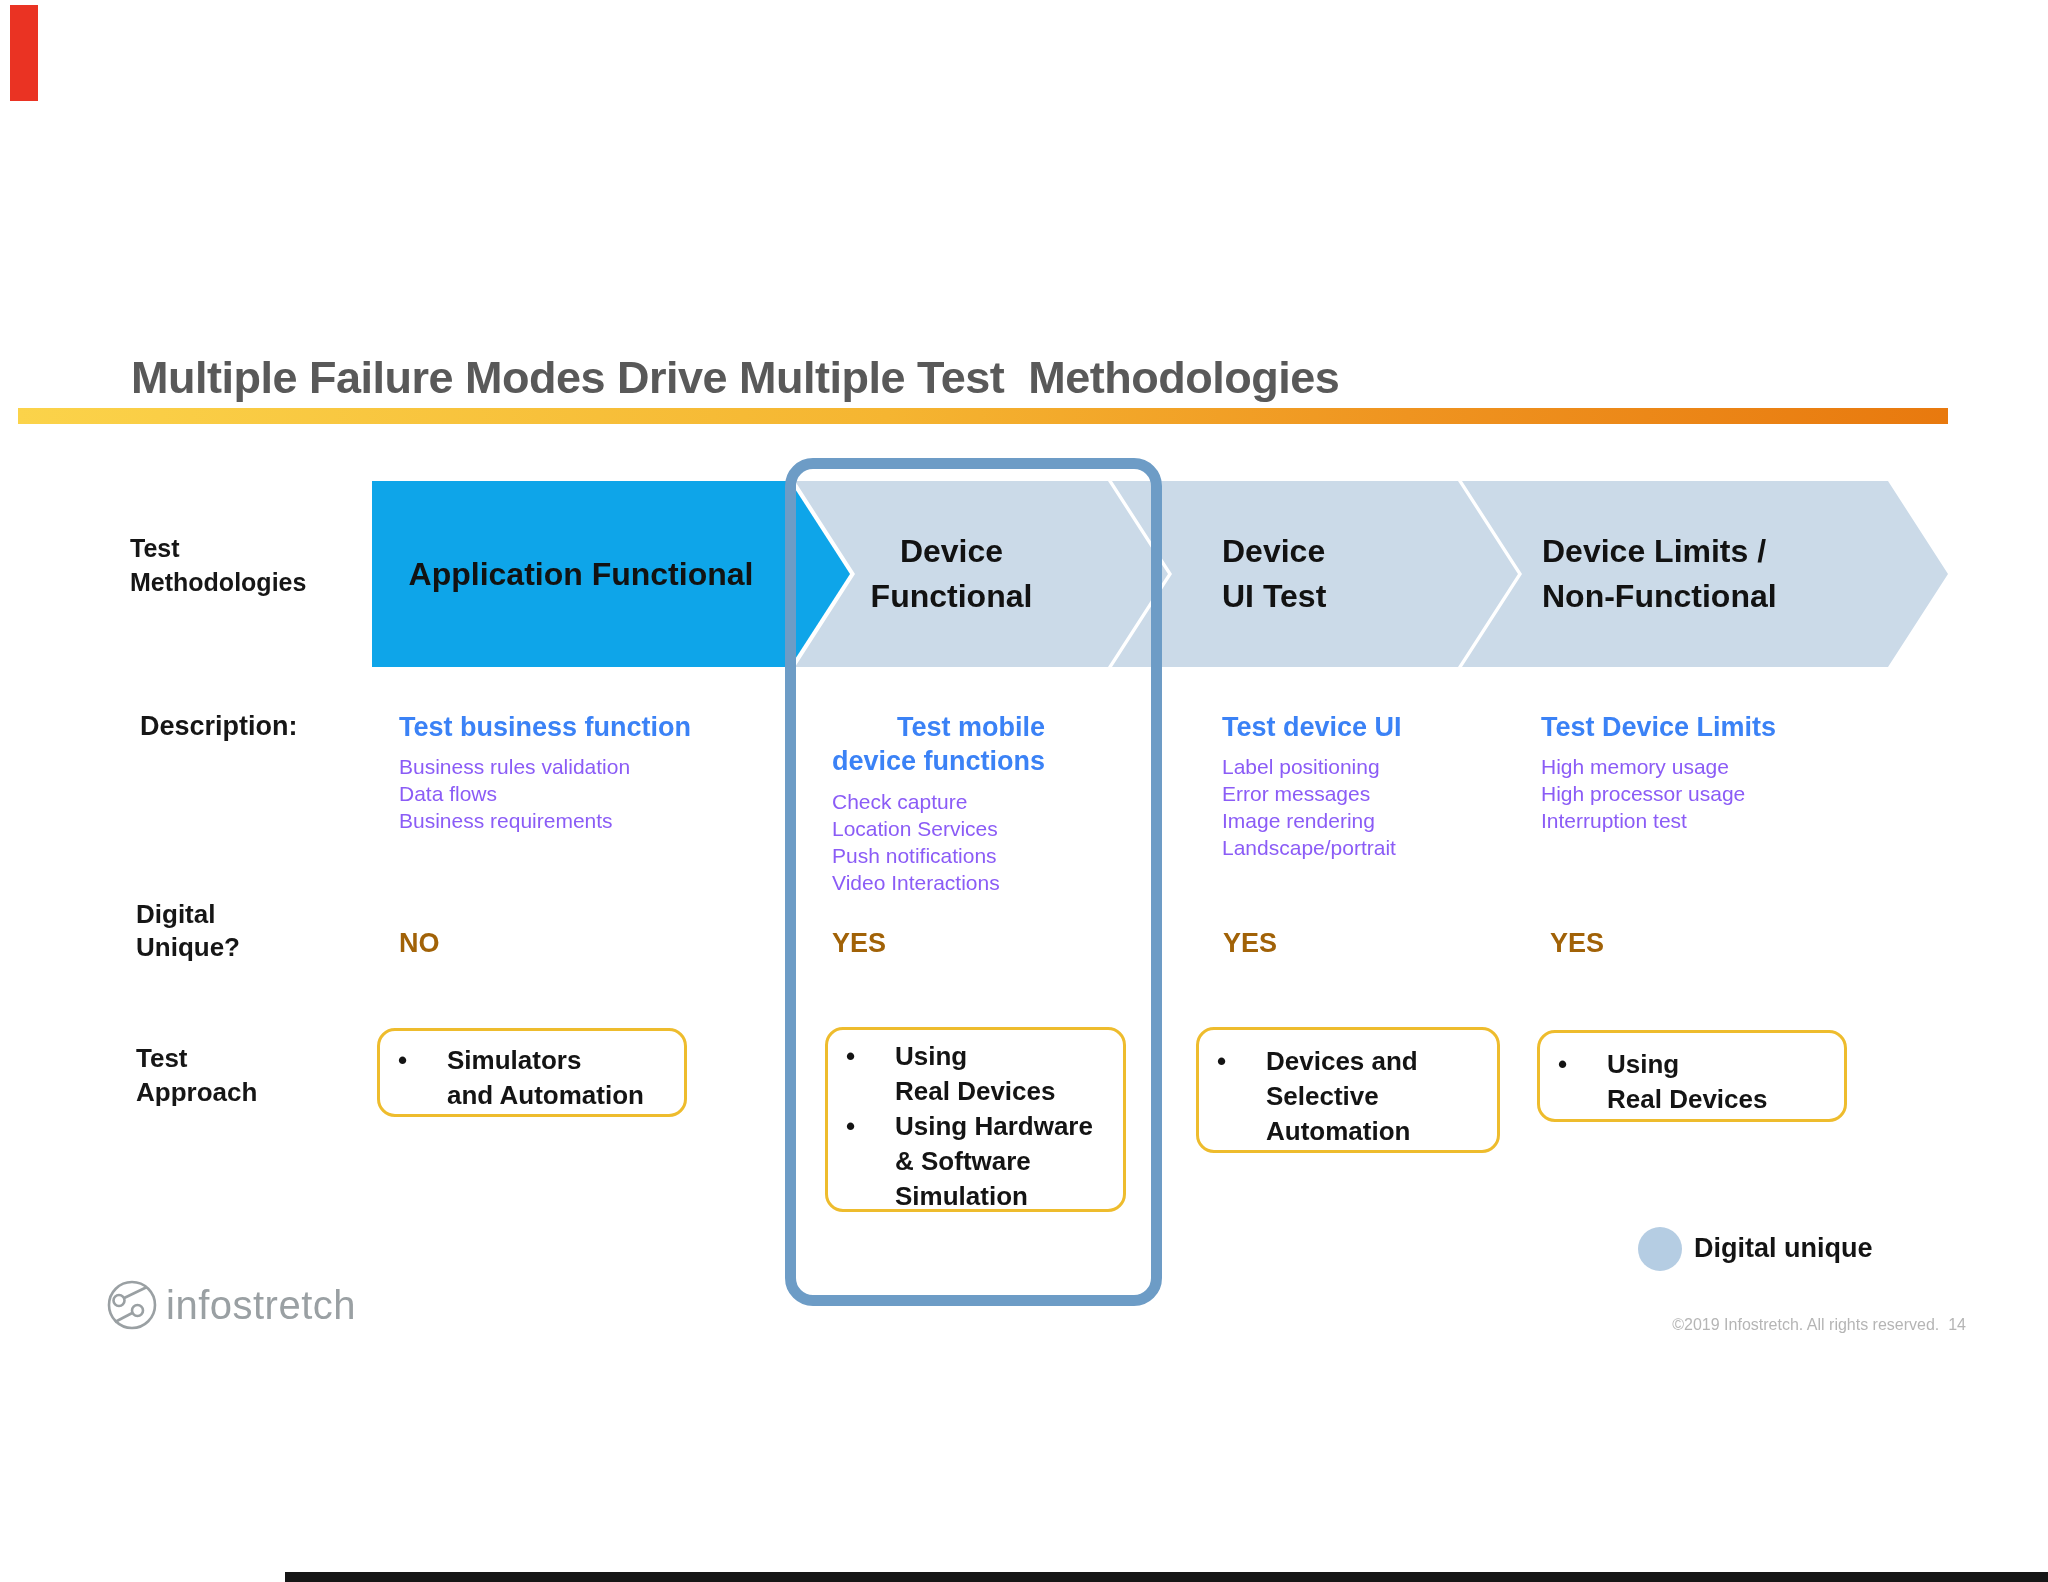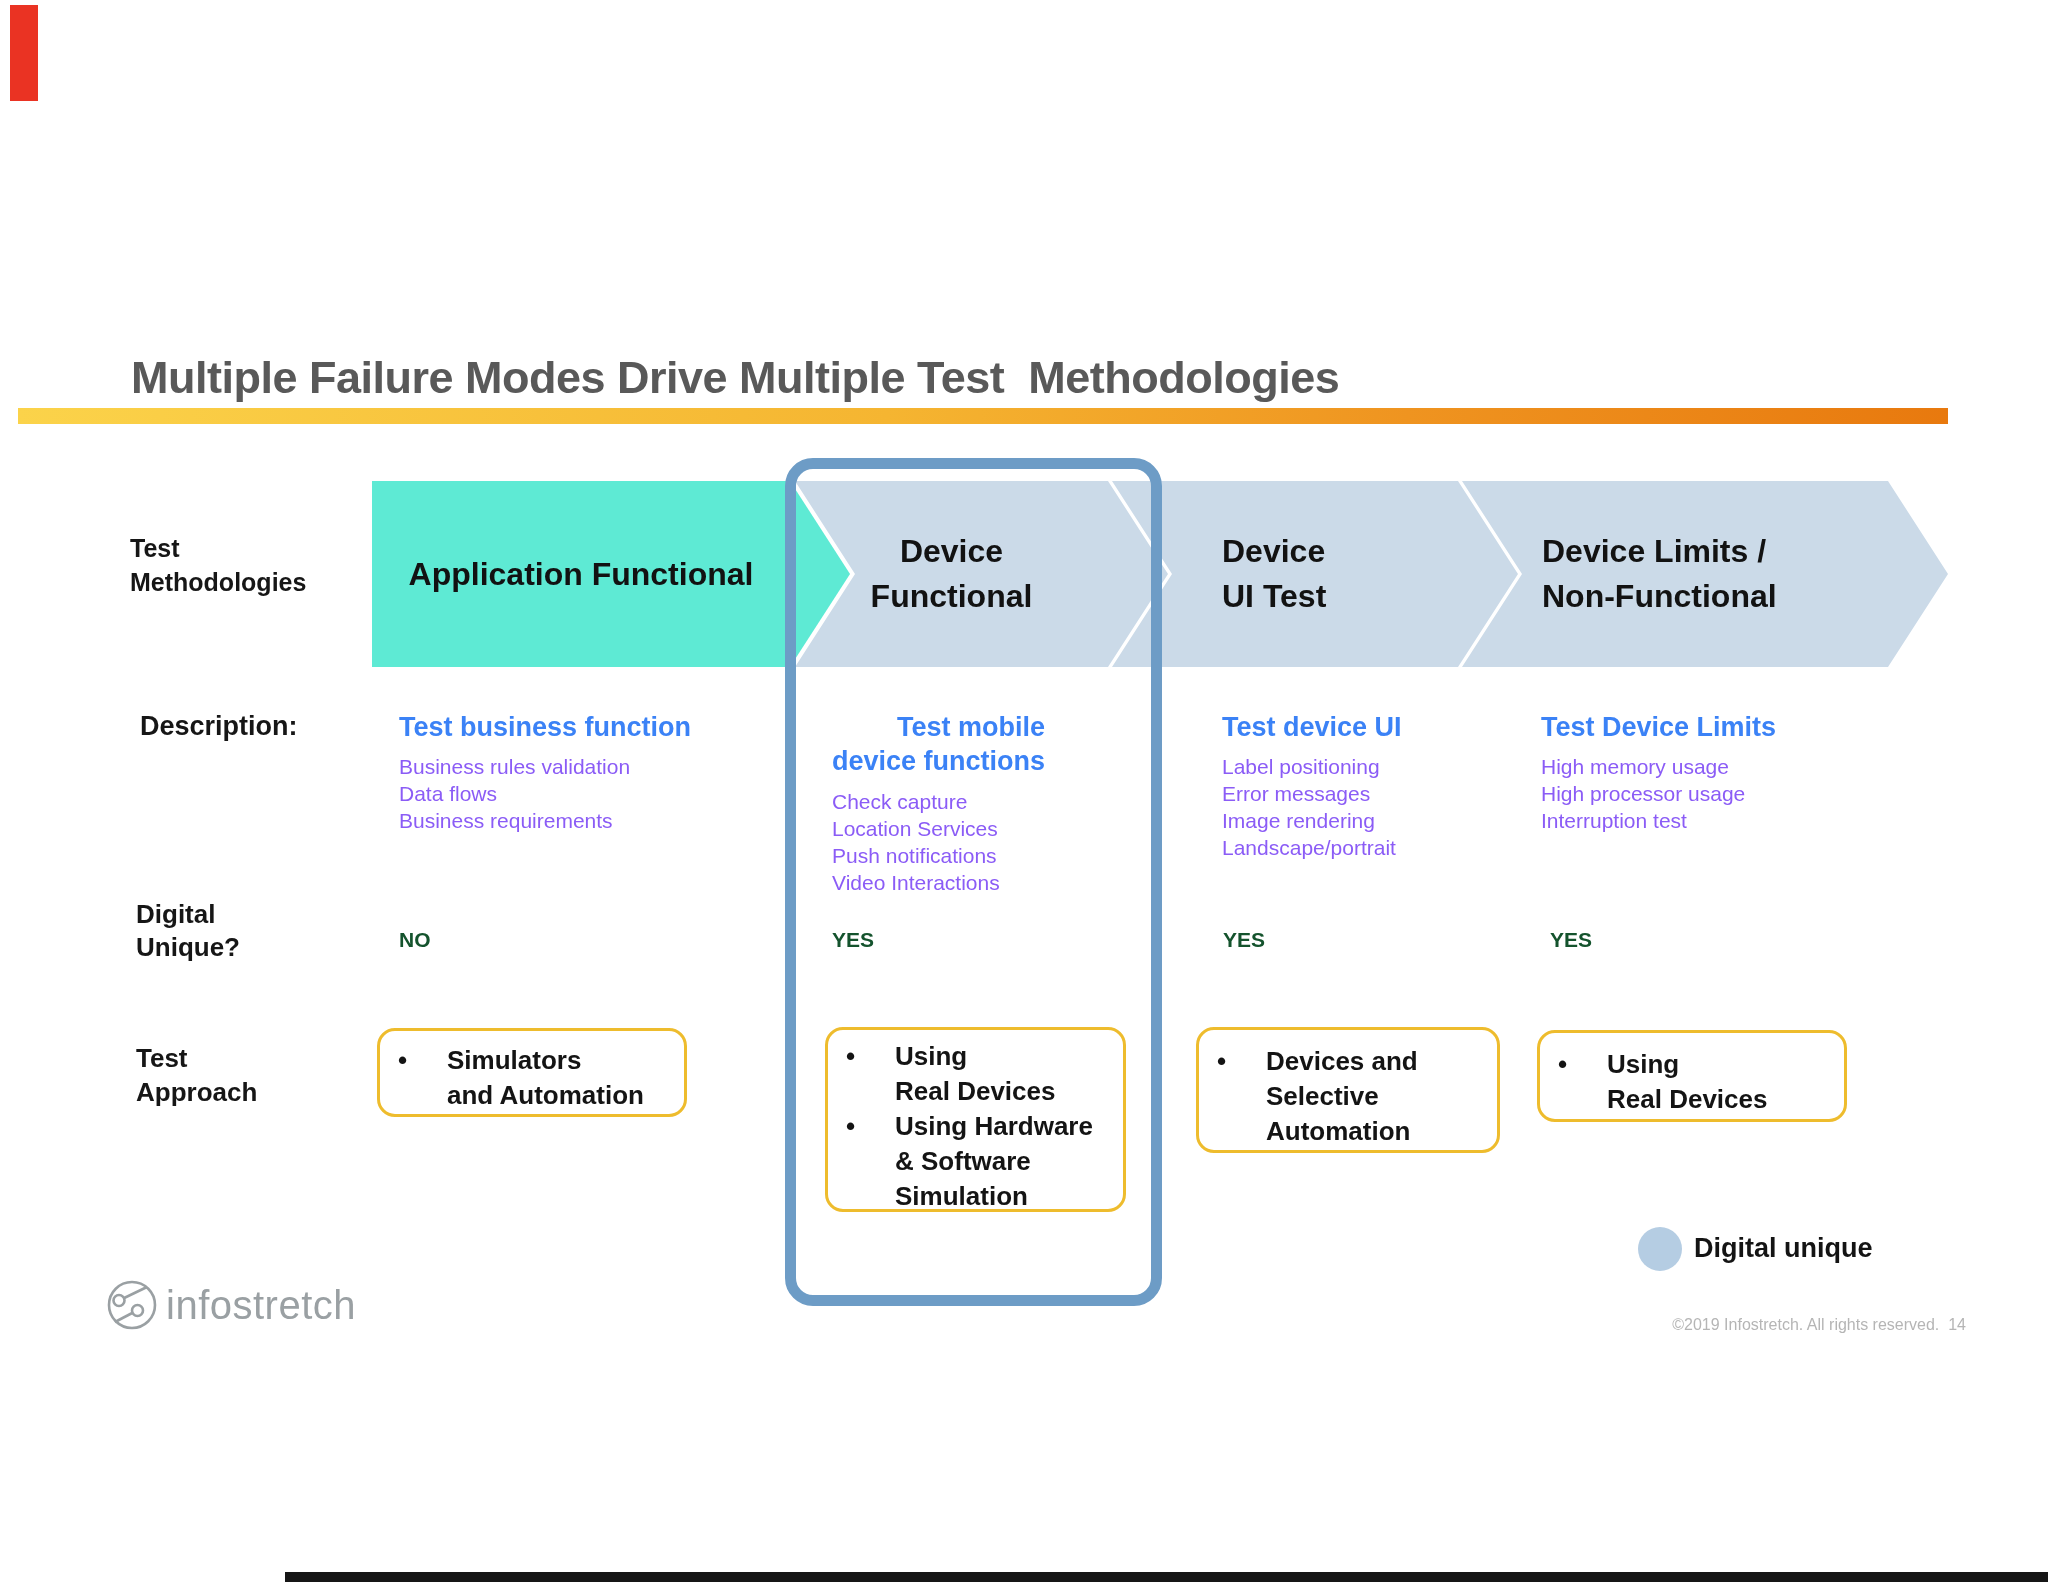--- a/index.html
+++ b/index.html
@@ -30,21 +30,21 @@
   .lbl-method{top:531px;font-size:25px;line-height:34px;}
   .lbl-desc{top:710px;font-size:27px;line-height:33px;left:140px;}
   .lbl-digital{top:898px;font-size:26px;line-height:33px;left:136px;}
   .lbl-approach{top:1041px;font-size:26px;line-height:34px;left:136px;}
 
   
   .chev{
     position:absolute;top:481px;height:186px;display:flex;align-items:center;
     font-weight:700;color:#121212;font-size:32px;line-height:45px;
   }
-  .chev-1{left:372px;width:478px;background:#5eead4;justify-content:center;padding-right:60px;box-sizing:border-box;
+  .chev-1{left:372px;width:478px;background:#0ea5e9;justify-content:center;padding-right:60px;box-sizing:border-box;
     clip-path:polygon(0 0,418px 0,100% 50%,418px 100%,0 100%);}
   .chev-2{left:795px;width:373px;background:#cbdae8;justify-content:center;padding-right:60px;box-sizing:border-box;text-align:center;
     clip-path:polygon(0 0,313px 0,100% 50%,313px 100%,0 100%,60px 50%);}
   .chev-3{left:1112px;width:406px;background:#cbdae8;padding-left:110px;box-sizing:border-box;
     clip-path:polygon(0 0,346px 0,100% 50%,346px 100%,0 100%,60px 50%);}
   .chev-4{left:1462px;width:486px;background:#cbdae8;padding-left:80px;box-sizing:border-box;
     clip-path:polygon(0 0,426px 0,100% 50%,426px 100%,0 100%,60px 50%);}
 
   
   .highlight-box{
@@ -54,21 +54,21 @@
 
   
   .col-head{position:absolute;top:710px;font-size:27px;font-weight:700;line-height:34px;color:#3b82f6;text-align:right;}
   .col-items{position:absolute;font-size:21px;line-height:27px;color:#8b5cf6;}
   .cx1{left:399px;} .cx2{left:832px;} .cx3{left:1222px;} .cx4{left:1541px;}
   .items-1,.items-3,.items-4{top:753px;}
   .items-2{top:788px;}
   .cx3v{left:1223px;} .cx4v{left:1550px;}
 
   
-  .digital-val{position:absolute;top:928px;font-size:21px;font-weight:700;color:#14532d;}
+  .digital-val{position:absolute;top:928px;font-size:27px;font-weight:700;color:#a16207;}
 
   
   .approach-box{
     position:absolute;box-sizing:border-box;border:3px solid #eebc2d;border-radius:18px;
     background:#ffffff;padding:12px 10px 8px 14px;
   }
   .box-1{left:377px;top:1028px;width:310px;height:89px;}
   .box-2{left:825px;top:1027px;width:301px;height:185px;padding-top:9px;}
   .box-3{left:1196px;top:1027px;width:304px;height:126px;padding-top:14px;}
   .box-4{left:1537px;top:1030px;width:310px;height:92px;padding-top:14px;}

